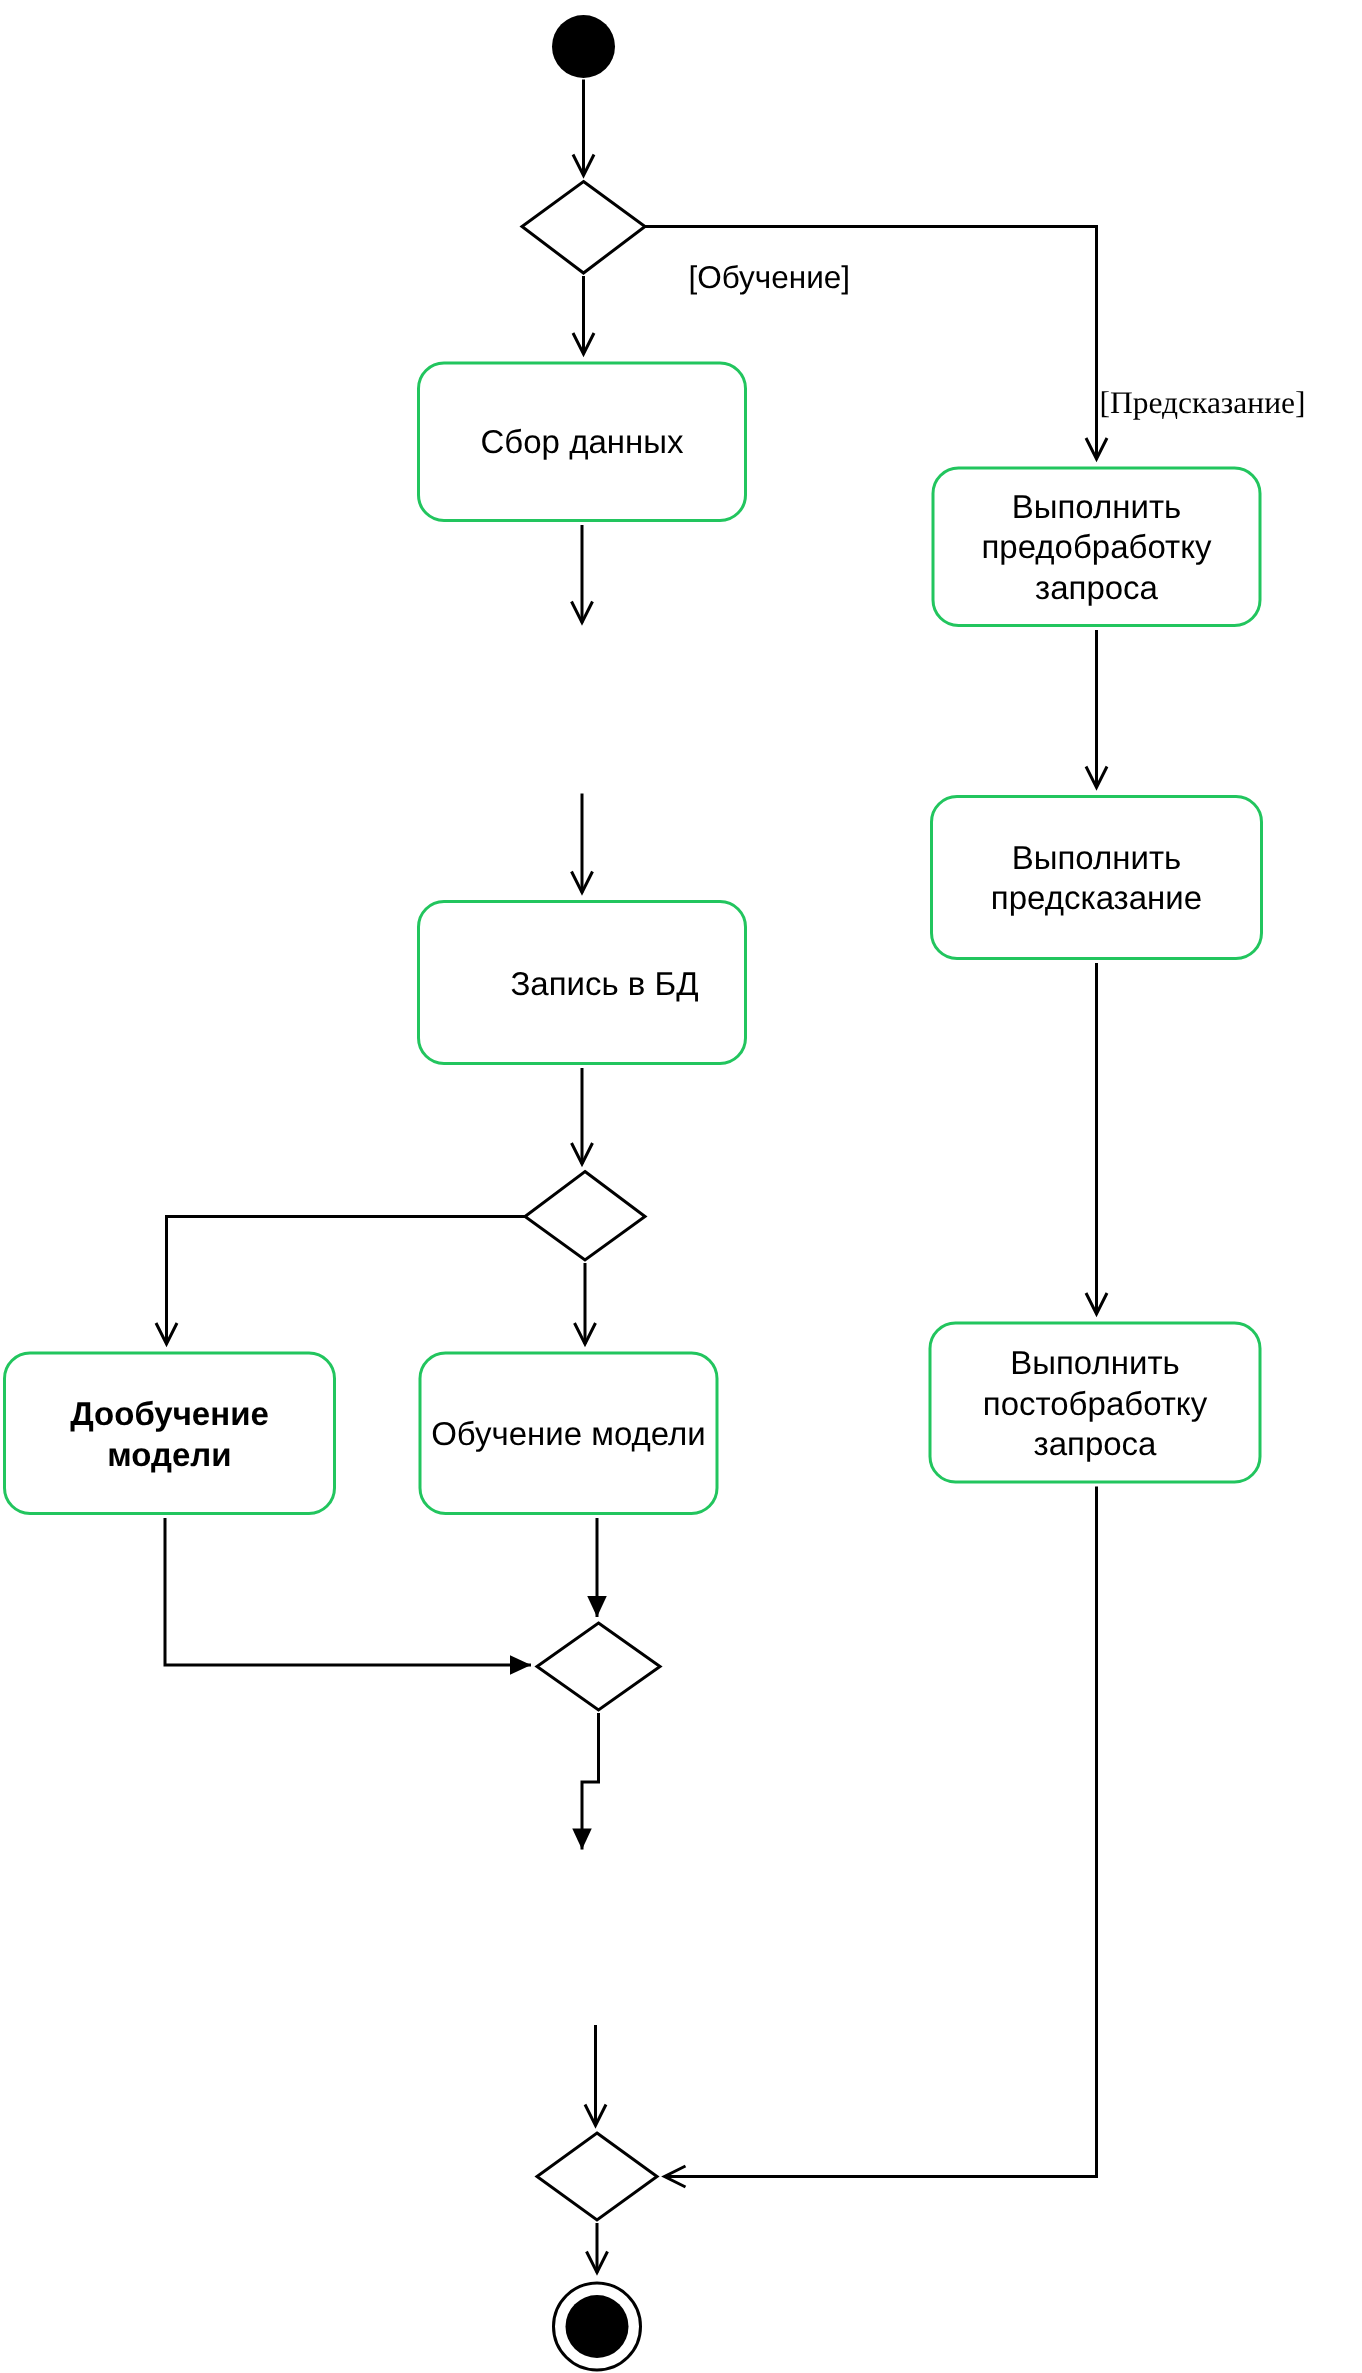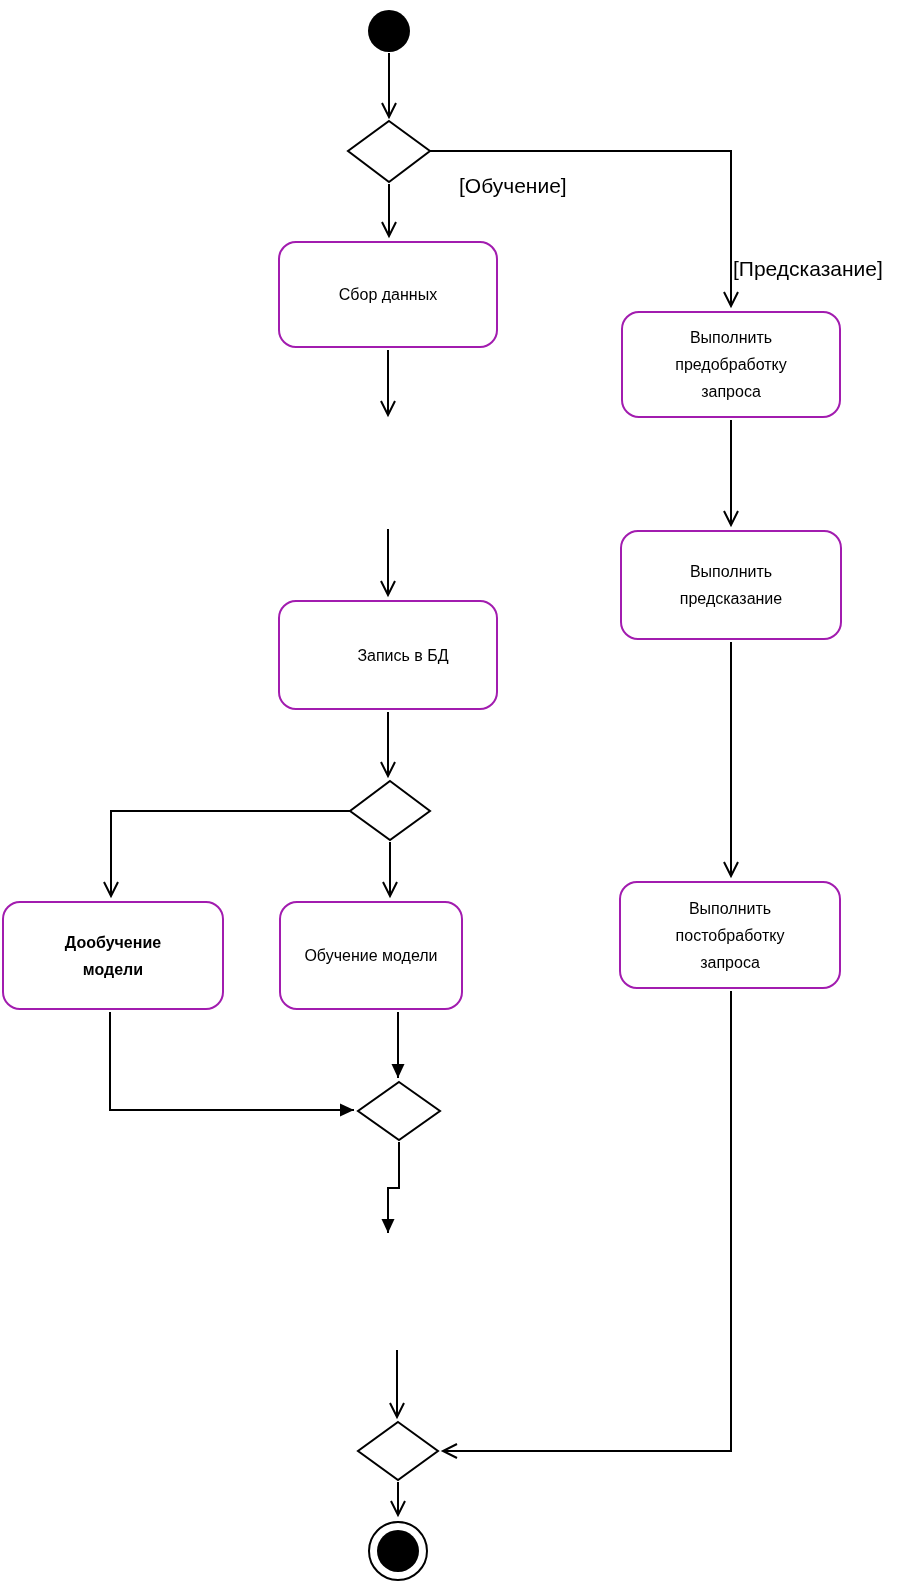--- a/index.html
+++ b/index.html
@@ -19,28 +19,28 @@
   .connector-layer {
     position: absolute;
     left: 0;
     top: 0;
     width: 908px;
     height: 1582px;
   }
   .action {
     position: absolute;
     box-sizing: border-box;
-    border: 2px solid #a21caf;
+    border: 2px solid #22c55e;
     border-radius: 18px;
     background: #ffffff;
     display: flex;
     align-items: center;
     justify-content: center;
     text-align: center;
-    font-size: 16px;
+    font-size: 22px;
     line-height: 27px;
     white-space: pre-line;
     padding: 2px;
   }
   .guard-label {
     position: absolute;
     font-size: 21px;
     line-height: 25px;
     white-space: nowrap;
   }
@@ -96,31 +96,31 @@
   </svg>
 
   <div class="action" style="left:278px; top:241px; width:220px; height:107px;">Сбор данных</div>
 
 
   <div class="action" style="left:278px; top:600px; width:220px; height:110px;padding-left:32px;">Запись в БД</div>
 
   <div class="action" style="left:2px; top:901px; width:222px; height:109px;font-weight:bold;">Дообучение
 модели</div>
 
-  <div class="action" style="left:279px; top:901px; width:184px; height:109px;">Обучение модели</div>
+  <div class="action" style="left:279px; top:901px; width:200px; height:109px;">Обучение модели</div>
 
 
   <div class="action" style="left:621px; top:311px; width:220px; height:107px;">Выполнить
 предобработку
 запроса</div>
 
   <div class="action" style="left:620px; top:530px; width:222px; height:110px;">Выполнить
 предсказание</div>
 
   <div class="action" style="left:619px; top:881px; width:222px; height:108px;">Выполнить
 постобработку
 запроса</div>
 
   <div class="guard-label" style="left:414px; top:173px;margin-left:45px;">[Обучение]</div>
 
-  <div class="guard-label" style="left:733px; top:256px;">[Предсказание]</div>
+  <div class="guard-label" style="left:733px; top:256px;font-family:Liberation Serif, serif;">[Предсказание]</div>
 
 </div>
 
 </body></html>

